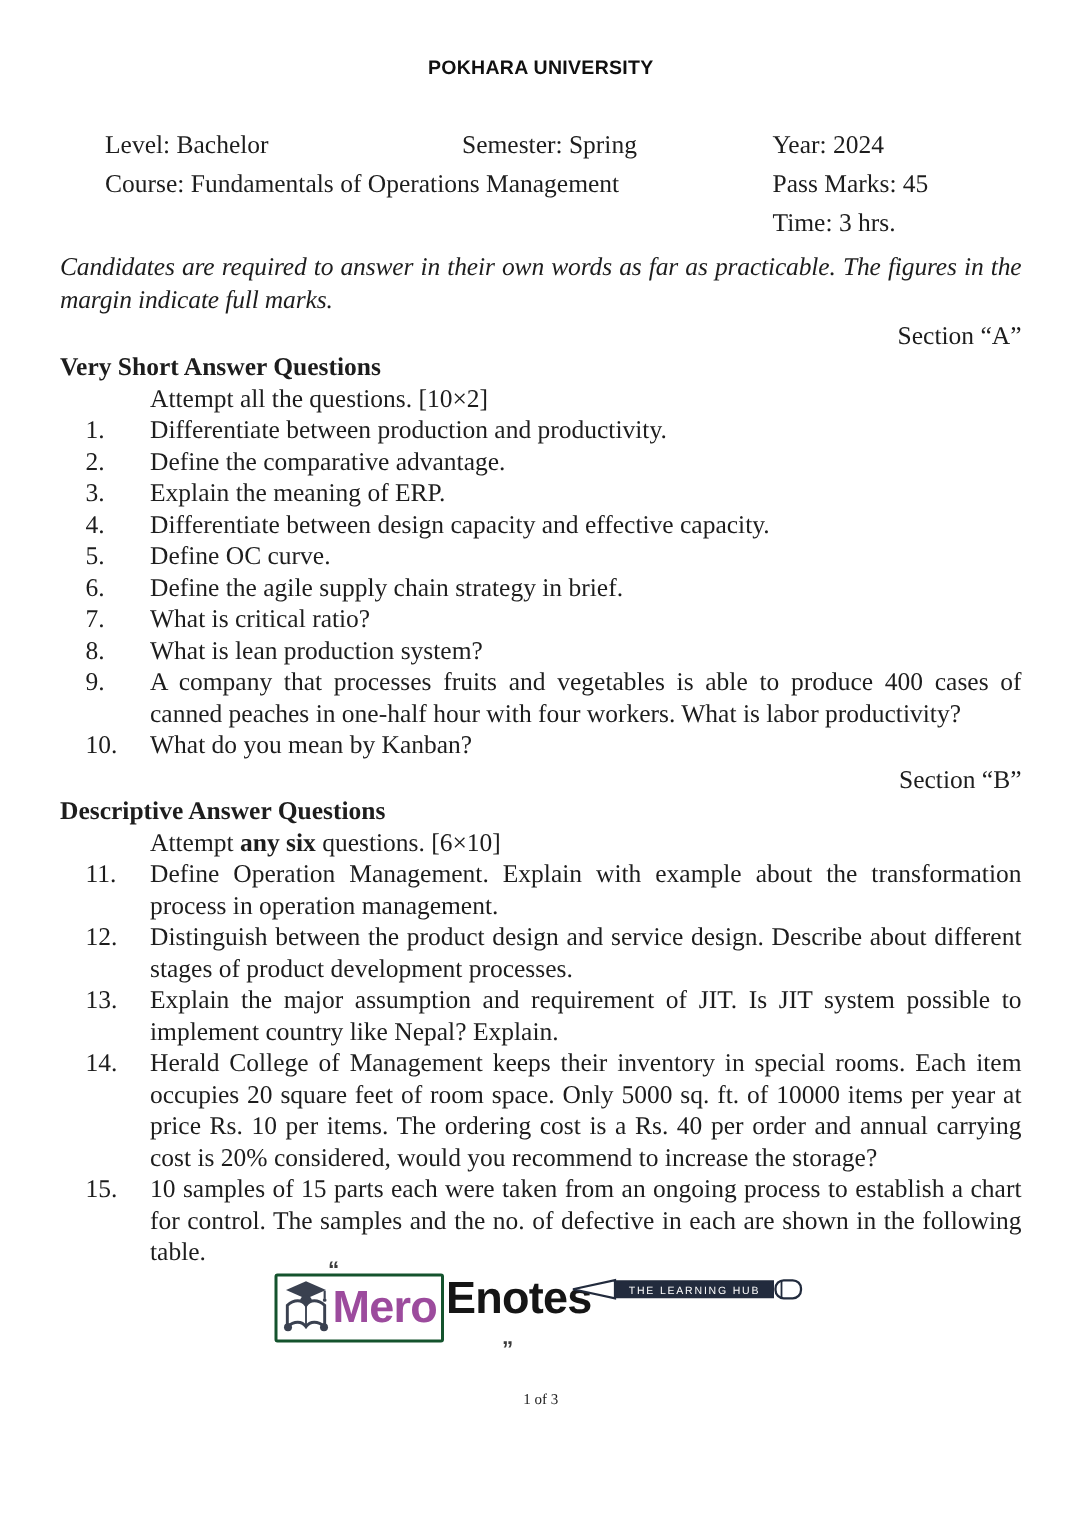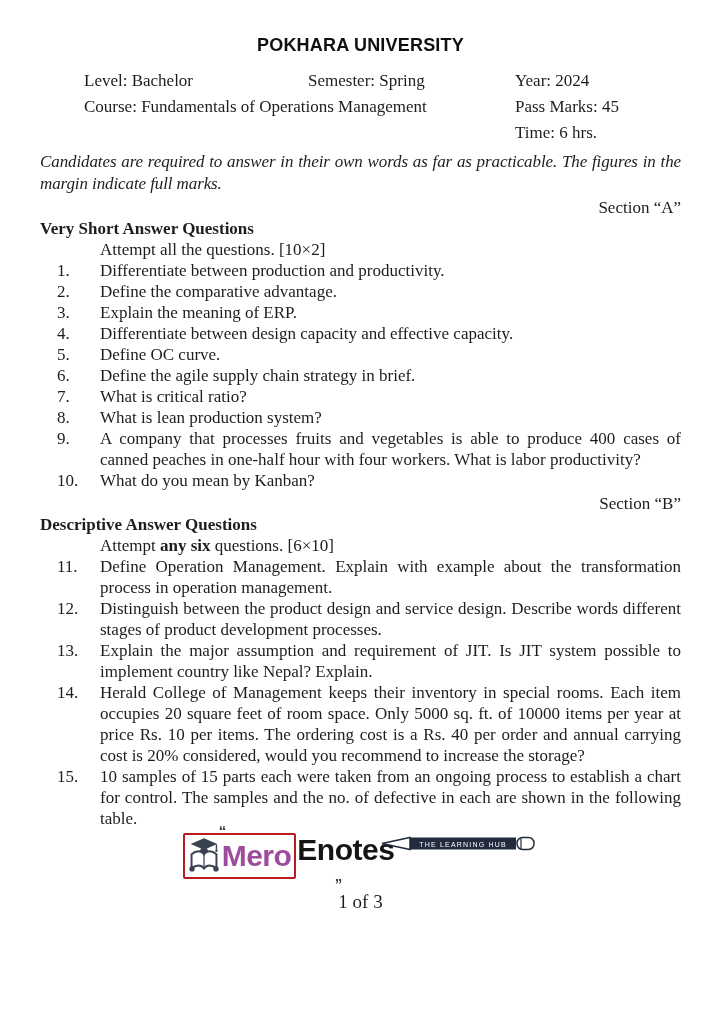--- a/index.html
+++ b/index.html
@@ -6,48 +6,48 @@
   body{width:721px;height:1024px;overflow:hidden;}
   .page{
     box-sizing:border-box;width:721px;height:1024px;
     padding:34px 40px 0 40px;
     font-family:"Liberation Serif",serif;
     font-size:17px;line-height:21px;color:#1d1d1d;
     background:#ffffff;
   }
   .title{
     font-family:"Liberation Sans",sans-serif;font-weight:700;
-    font-size:18px;line-height:22px;text-align:center;
-    letter-spacing:.2px;margin:0 0 12px 0;color:#101010;
+    font-size:13px;line-height:22px;text-align:center;
+    letter-spacing:.2px;margin:0 0 28px 0;color:#101010;
   }
   
   .hdr{margin:0 0 2px 0;}
   .h-row{position:relative;height:26px;}
   .h-row span{position:absolute;top:2px;white-space:nowrap;}
-  .h-left{left:44px;}
+  .h-left{left:30px;}
   .h-center{left:268px;}
   .h-right{left:475px;}
   
   .notice{
     font-style:italic;text-align:justify;
     margin:5px 0 0 0;font-size:17px;line-height:22px;letter-spacing:-.1px;
   }
   .sec-head{text-align:right;margin-top:2px;}
   .sec-sub{text-align:left;font-weight:700;}
   .instr{margin-left:60px;}
   
   .q-row{display:flex;}
   .q-num{flex:0 0 43px;margin-left:17px;}
   .q-text{flex:1;text-align:justify;}
   
   .footer{text-align:center;margin-top:4px;}
   .logo{position:relative;display:inline-flex;align-items:flex-start;}
   .logo-box{
     display:flex;align-items:center;
-    border:2px solid #b91c1c;border-radius:2px;
+    border:2px solid #14532d;border-radius:2px;
     padding:1px 3px 1px 3px;height:40px;background:#fff;
   }
   .q-open{
     position:absolute;top:-8px;left:36px;
     font-family:"Liberation Sans",sans-serif;font-weight:700;
     font-size:15px;color:#3c3c3c;line-height:12px;
   }
   .q-close{
     position:absolute;bottom:-2px;left:152px;
     font-family:"Liberation Sans",sans-serif;font-weight:700;
@@ -56,21 +56,21 @@
   .mero{
     font-family:"Liberation Sans",sans-serif;font-weight:700;
     font-size:30px;line-height:32px;color:#9c4b9d;letter-spacing:-.5px;margin-left:2px;
   }
   .enotes-wrap{display:flex;flex-direction:row;align-items:flex-start;margin-left:1px;margin-top:2px;}
   .enotes{
     font-family:"Liberation Sans",sans-serif;font-weight:700;
     font-size:30px;line-height:30px;color:#151515;letter-spacing:-.5px;
   }
   .pencil-svg{margin-top:0px;margin-left:-14px;}
-  .page-num{text-align:center;font-size:19px;margin-top:11px;}
+  .page-num{text-align:center;font-size:10px;margin-top:27px;}
 </style>
 </head>
 <body>
 
 <div class="page">
 
   <h1 class="title">POKHARA UNIVERSITY</h1>
 
   <div class="hdr">
 
@@ -83,21 +83,21 @@
 
       <div class="h-row">
         <span class="h-left">Course: Fundamentals of Operations Management</span>
         <span class="h-center"></span>
         <span class="h-right">Pass Marks: 45</span>
       </div>
 
       <div class="h-row">
         <span class="h-left"></span>
         <span class="h-center"></span>
-        <span class="h-right">Time: 6 hrs.</span>
+        <span class="h-right">Time: 3 hrs.</span>
       </div>
     </div>
 
   <p class="notice">Candidates are required to answer in their own words as far as practicable. The figures in the margin indicate full marks.</p>
 
   <div class="sec-head">Section “A”</div>
   <div class="sec-sub">Very Short Answer Questions</div>
   <div class="instr"><span>Attempt all the questions. [10×2]</span><b></b><span></span></div>
 
   <div class="q-list">
@@ -159,21 +159,21 @@
 
   <div class="q-list">
 
       <div class="q-row">
         <span class="q-num">11.</span>
         <span class="q-text">Define Operation Management. Explain with example about the transformation process in operation management.</span>
       </div>
 
       <div class="q-row">
         <span class="q-num">12.</span>
-        <span class="q-text">Distinguish between the product design and service design. Describe words different stages of product development processes.</span>
+        <span class="q-text">Distinguish between the product design and service design. Describe about different stages of product development processes.</span>
       </div>
 
       <div class="q-row">
         <span class="q-num">13.</span>
         <span class="q-text">Explain the major assumption and requirement of JIT. Is JIT system possible to implement country like Nepal? Explain.</span>
       </div>
 
       <div class="q-row">
         <span class="q-num">14.</span>
         <span class="q-text">Herald College of Management keeps their inventory in special rooms. Each item occupies 20 square feet of room space. Only 5000 sq. ft. of 10000 items per year at price Rs. 10 per items. The ordering cost is a Rs. 40 per order and annual carrying cost is 20% considered, would you recommend to increase the storage?</span>

